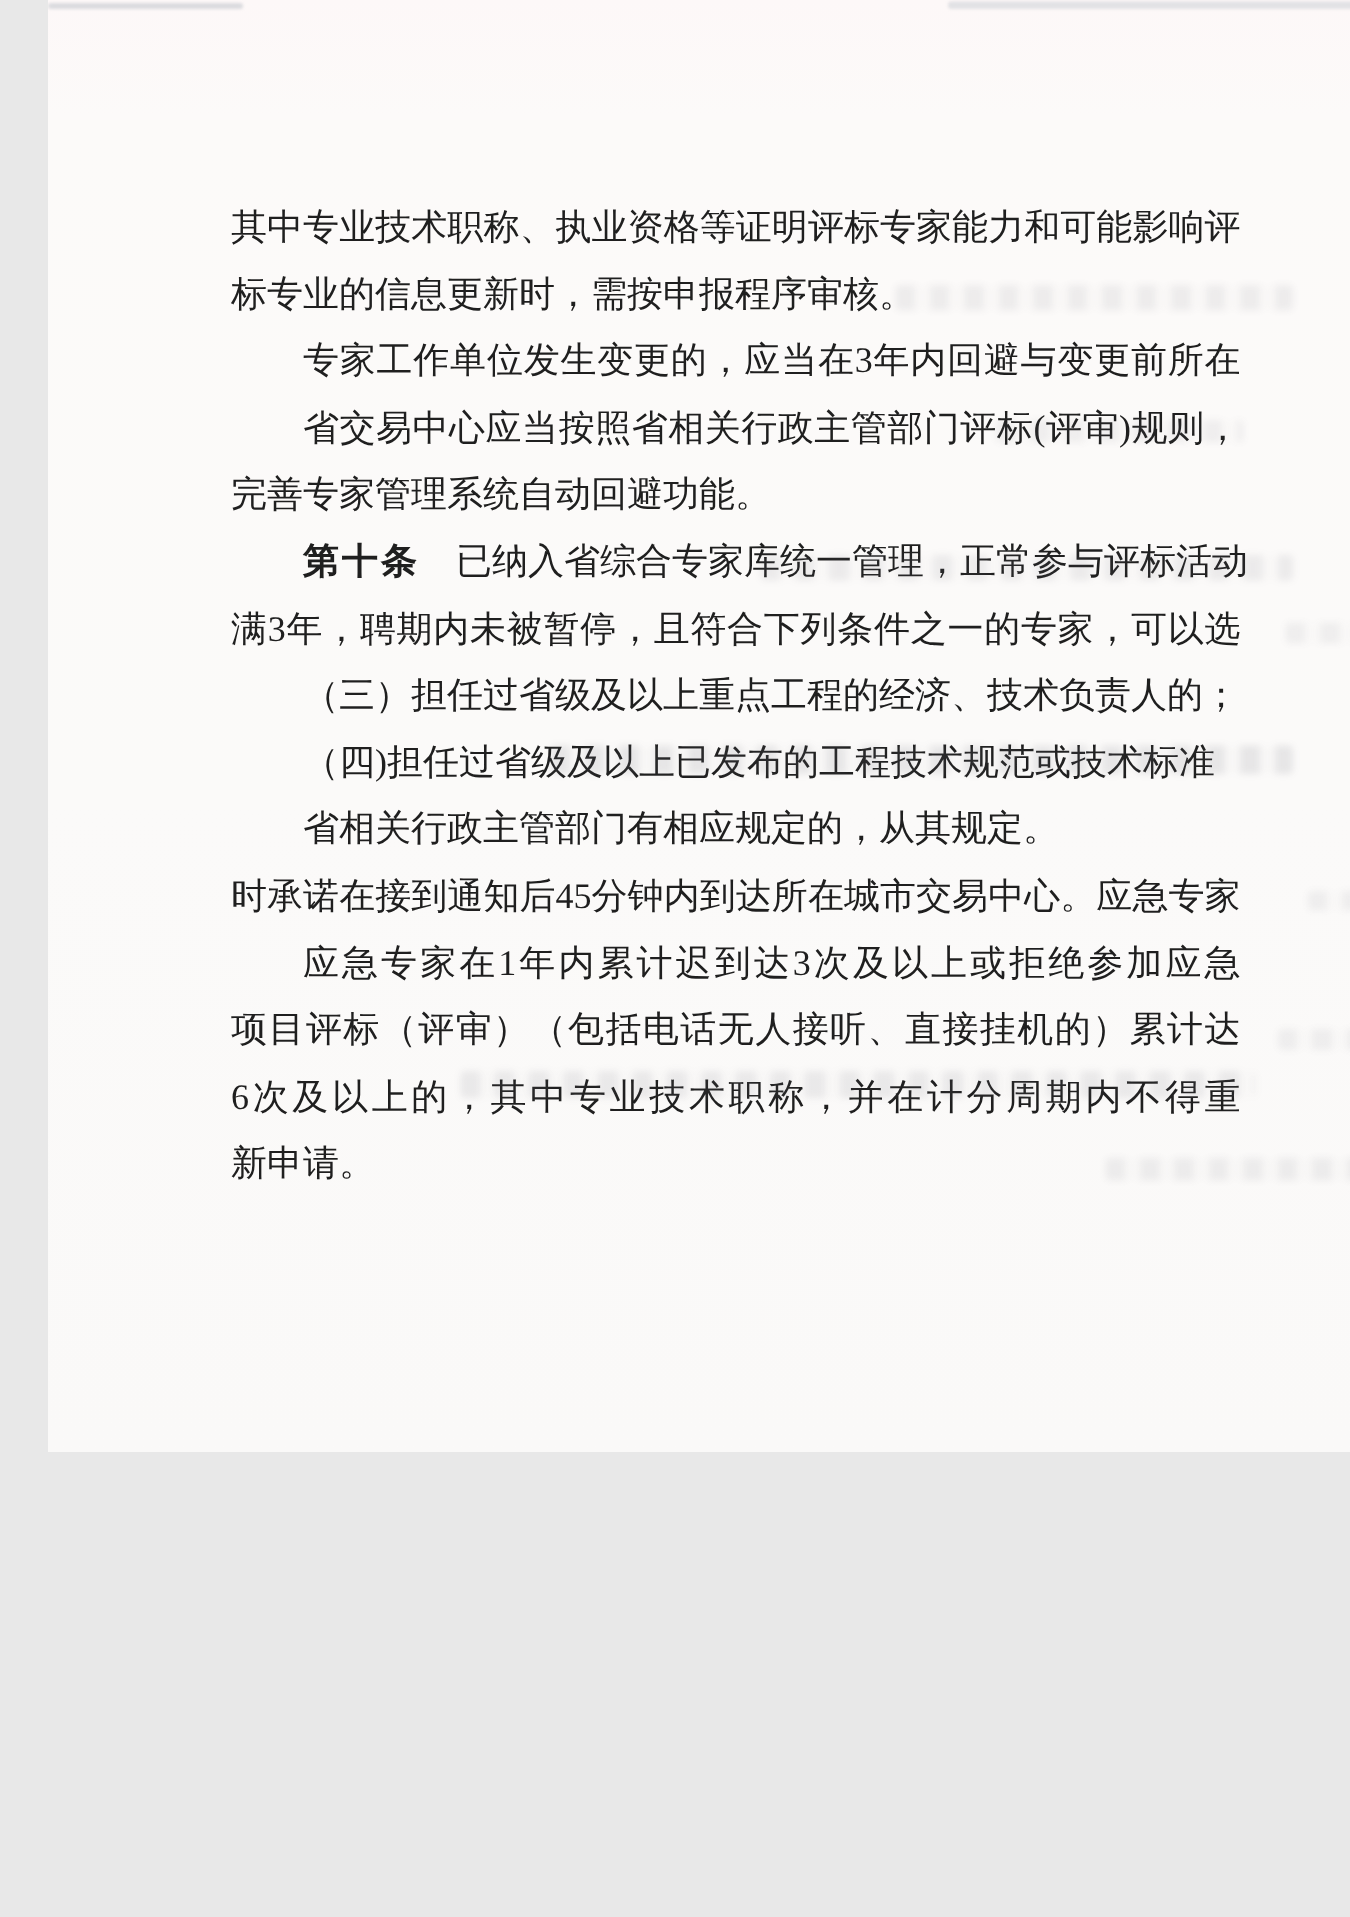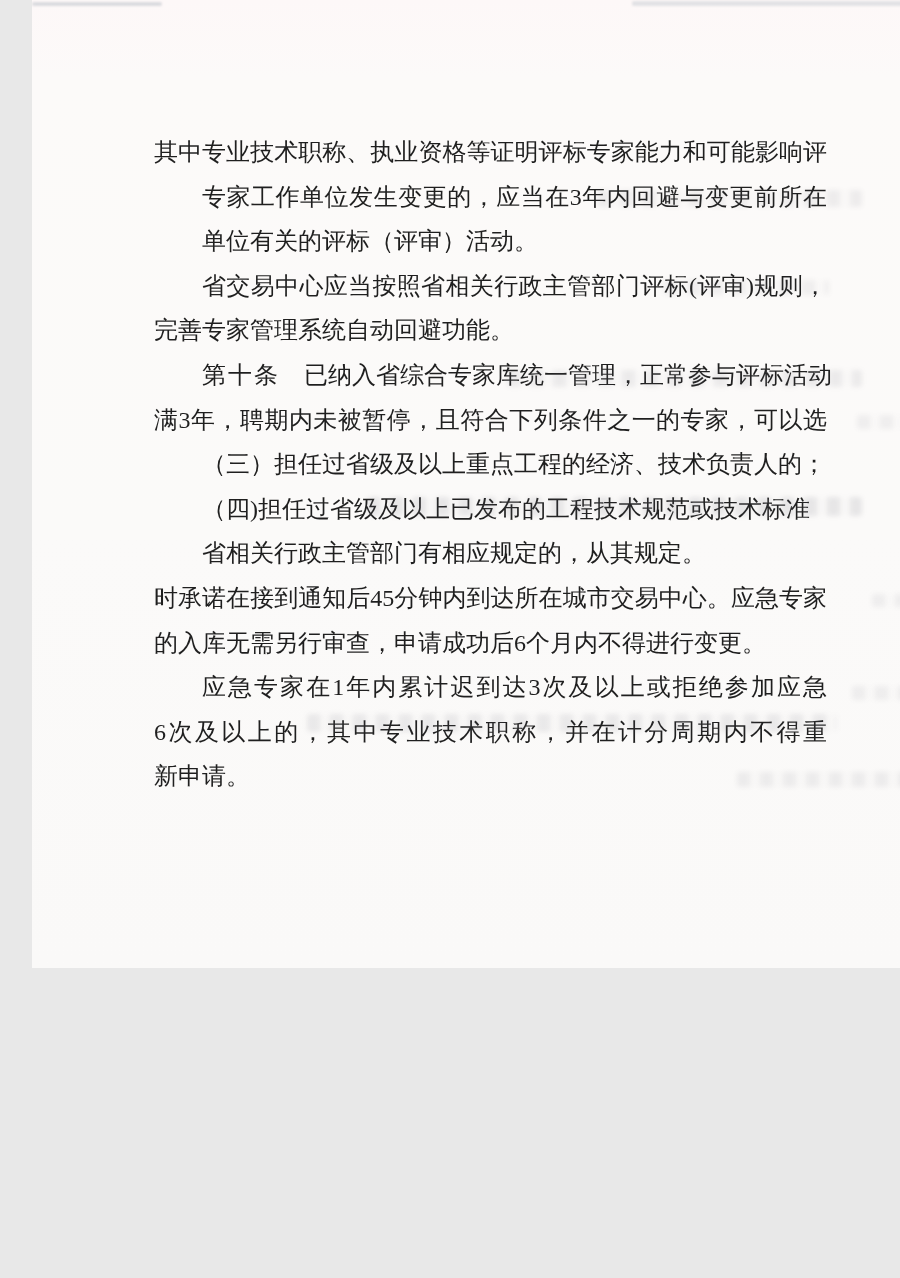--- a/index.html
+++ b/index.html
@@ -36,21 +36,21 @@
     white-space: nowrap;
     letter-spacing: 0px;
   }
   .in1 { padding-left: 48px; }
   .fill {
     white-space: normal;
     text-align: justify;
     text-align-last: justify;
   }
   .head {
-    font-weight: 400;
+    font-weight: 700;
     font-family: "Liberation Sans", "DejaVu Sans", sans-serif;
     margin-right: 24px;
     letter-spacing: 2px;
   }
   .page-number {
     position: absolute;
     left: 152px;
     top: 1112px;
     font-size: 25px;
     letter-spacing: 3px;
@@ -79,32 +79,32 @@
 </head>
 <body>
 
 <div class="page">
 
   <div class="edge-mark" style="left:0; top:2px; width:130px; height:4px; background:rgba(120,135,150,0.25);"></div>
   <div class="edge-mark" style="left:600px; top:1px; width:290px; height:5px; background:rgba(130,150,165,0.22);"></div>
 
   <div class="text-block">
     <div class="line fill"><span>其中专业技术职称、执业资格等证明评标专家能力和可能影响评</span></div>
+    <div class="line"><span>标专业的信息更新时，需按申报程序审核。</span></div>
     <div class="line in1 fill"><span>专家工作单位发生变更的，应当在3年内回避与变更前所在</span></div>
-    <div class="line in1"><span>单位有关的评标（评审）活动。</span></div>
     <div class="line in1 fill"><span>省交易中心应当按照省相关行政主管部门评标(评审)规则，</span></div>
     <div class="line"><span>完善专家管理系统自动回避功能。</span></div>
     <div class="line in1"><span class="head">第十条</span><span>已纳入省综合专家库统一管理，正常参与评标活动</span></div>
     <div class="line fill"><span>满3年，聘期内未被暂停，且符合下列条件之一的专家，可以选</span></div>
     <div class="line in1"><span>（三）担任过省级及以上重点工程的经济、技术负责人的；</span></div>
     <div class="line in1"><span>（四)担任过省级及以上已发布的工程技术规范或技术标准</span></div>
     <div class="line in1"><span>省相关行政主管部门有相应规定的，从其规定。</span></div>
     <div class="line fill"><span>时承诺在接到通知后45分钟内到达所在城市交易中心。应急专家</span></div>
-    <div class="line"><span>的入库无需另行审查，申请成功后6个月内不得进行变更。</span></div>
     <div class="line in1 fill"><span>应急专家在1年内累计迟到达3次及以上或拒绝参加应急</span></div>
+    <div class="line fill"><span>项目评标（评审）（包括电话无人接听、直接挂机的）累计达</span></div>
     <div class="line fill"><span>6次及以上的，其中专业技术职称，并在计分周期内不得重</span></div>
     <div class="line"><span>新申请。</span></div>
   </div>
 
   <div class="page-number">— 6 —</div>
 
   <div class="smudge" style="left:565px; top:190px; width:265px; height:17px; opacity:.45;"></div>
   <div class="smudge" style="left:632px; top:280px; width:165px; height:15px; opacity:.4;"></div>
   <div class="smudge" style="left:475px; top:370px; width:355px; height:17px; opacity:.5;"></div>
   <div class="smudge" style="left:825px; top:415px; width:60px; height:14px; opacity:.4;"></div>

